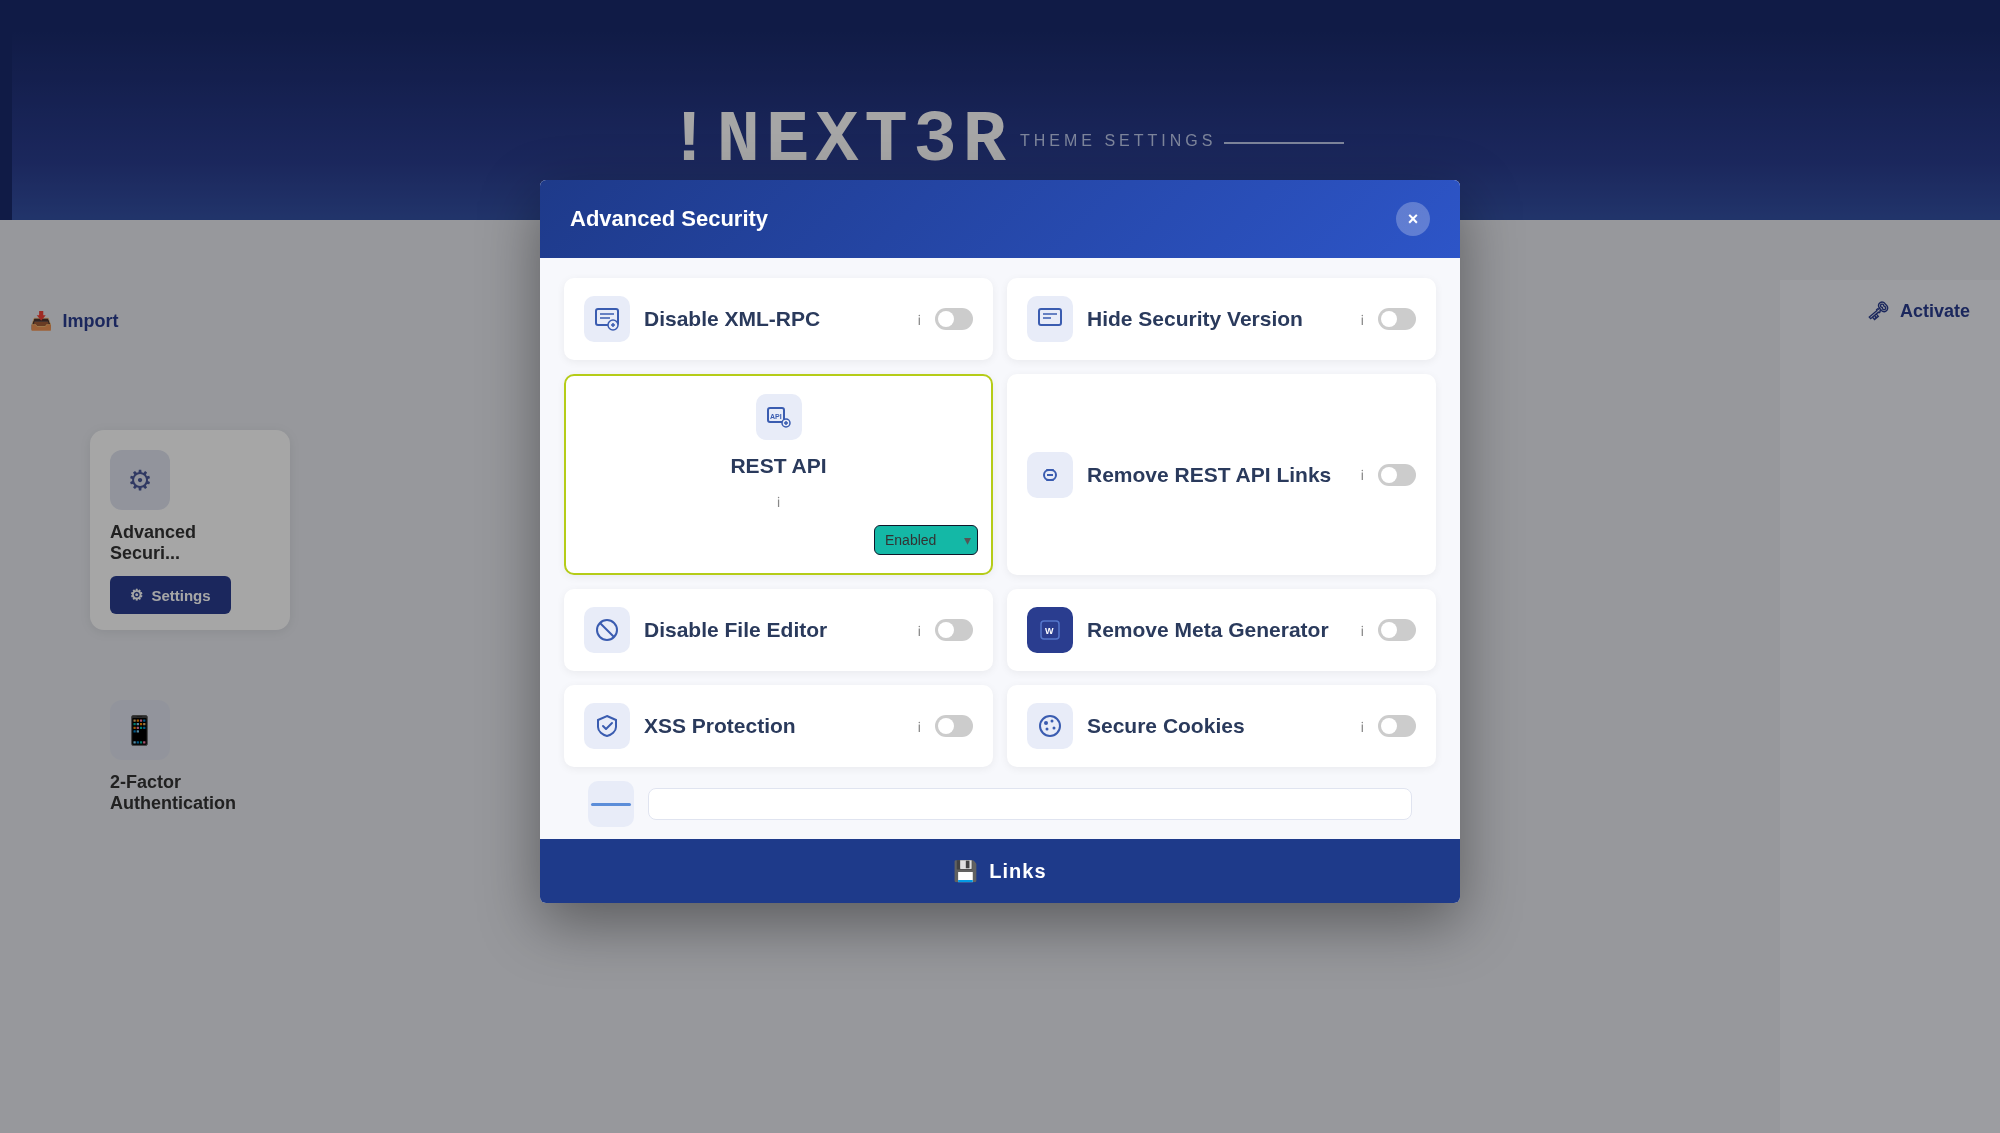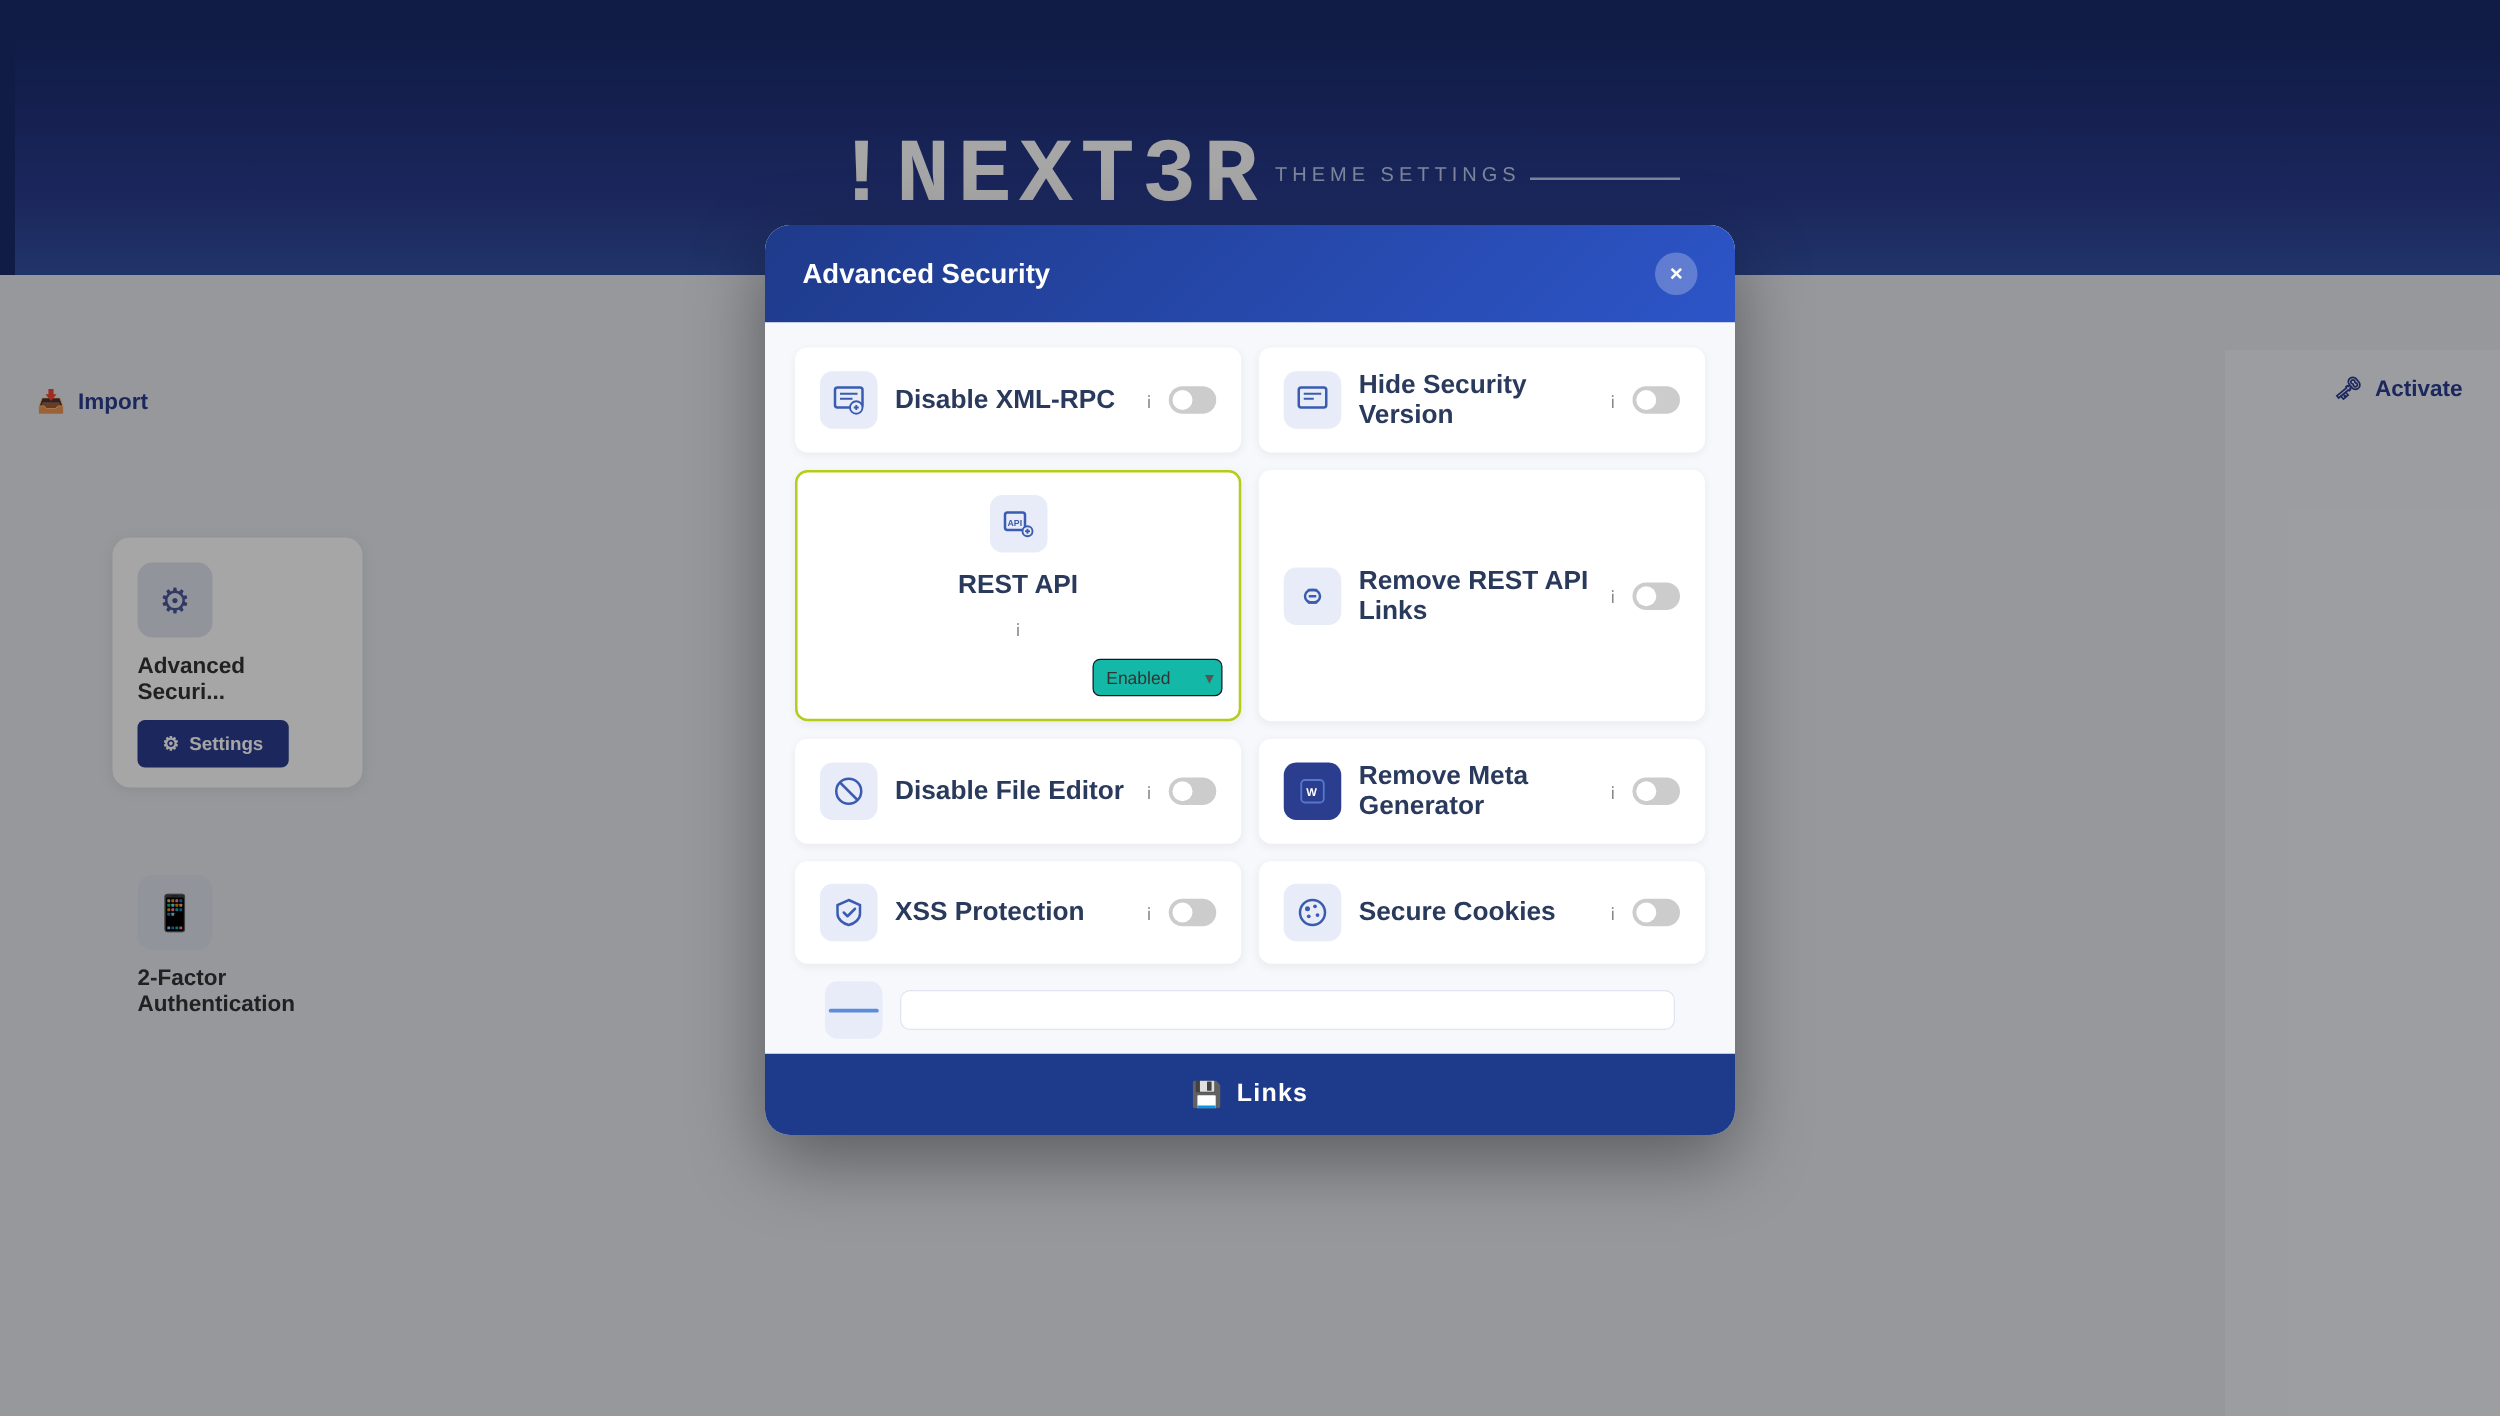--- a/index.html
+++ b/index.html
@@ -137,23 +137,23 @@
       top: 0; left: 0; right: 0; bottom: 0;
       background: rgba(0,0,0,0.35);
     }
 
     
     .modal {
       position: absolute;
       top: 180px;
       left: 50%;
       transform: translateX(-50%);
-      width: 776px;
+      width: 920px;
       background: white;
-      border-radius: 20px;
+      border-radius: 6px;
       overflow: hidden;
       box-shadow: 0 20px 60px rgba(0,0,0,0.4);
     }
 
     .modal-header {
       background: linear-gradient(135deg, #1e3a8a 0%, #2d55c8 100%);
       padding: 22px 30px;
       display: flex;
       align-items: center;
       justify-content: space-between;

